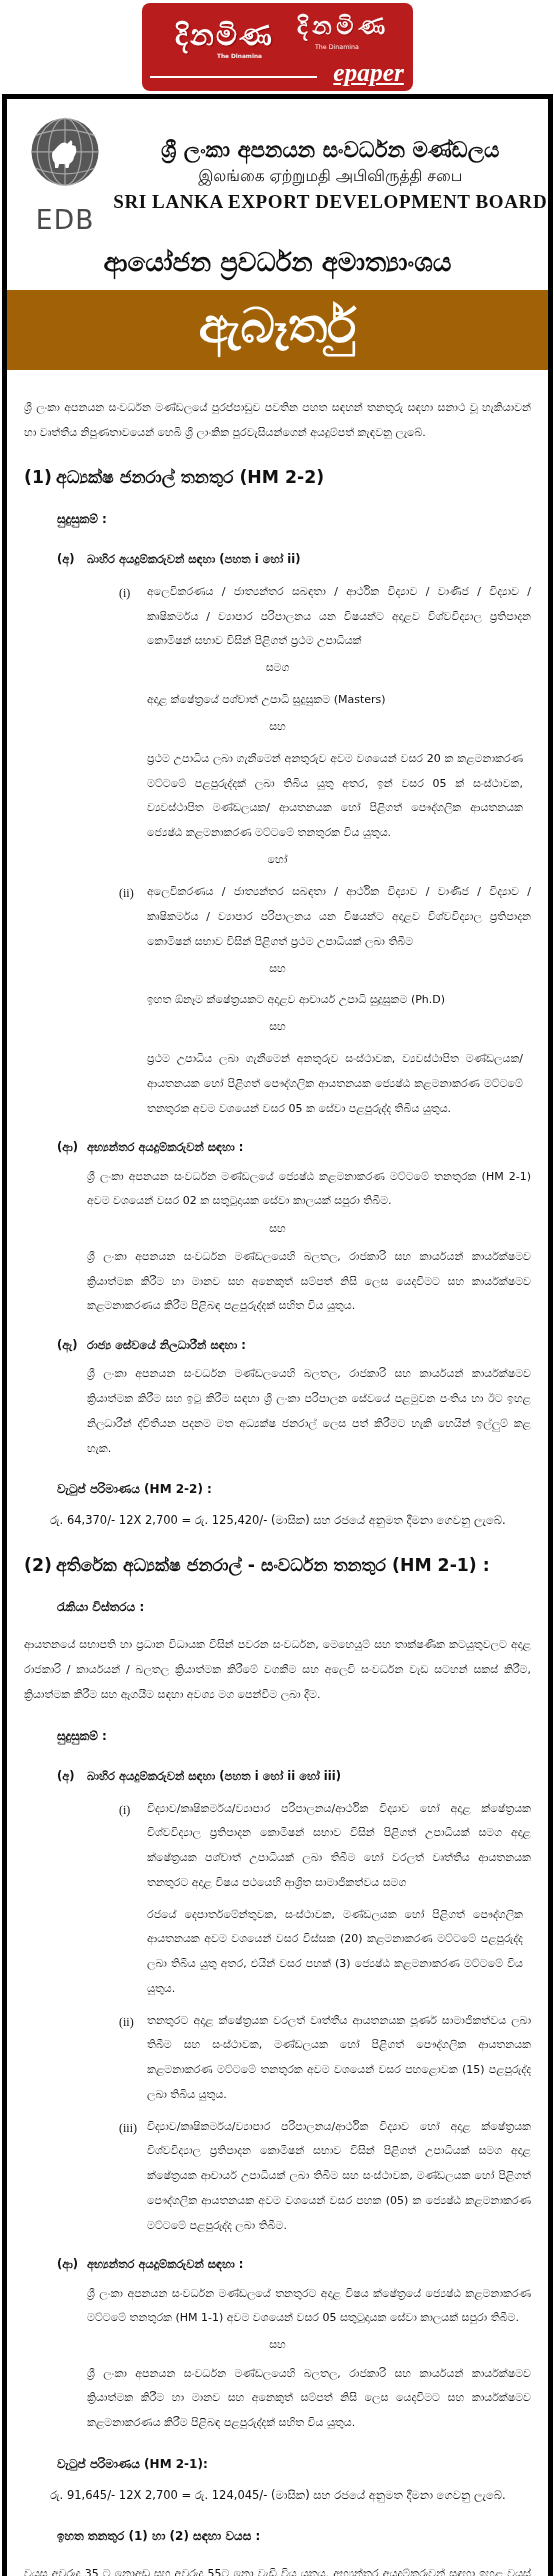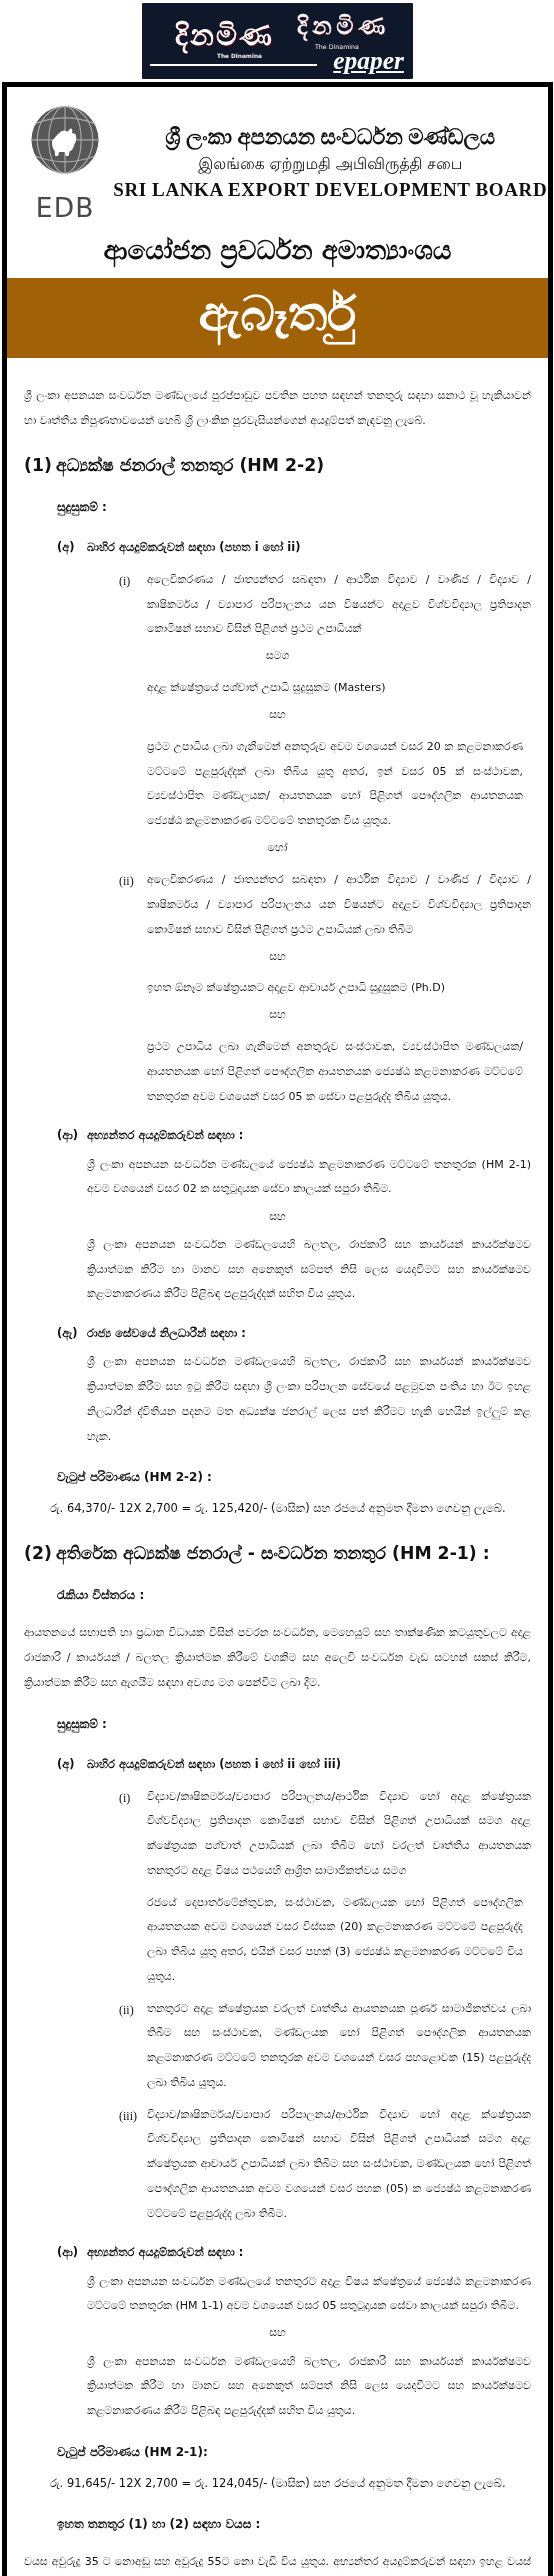--- a/index.html
+++ b/index.html
@@ -4,24 +4,24 @@
 <style>
   html,body{margin:0;padding:0;}
   body{
     width:555px;
     background:#ffffff;
     font-family:"DejaVu Sans","Liberation Sans",sans-serif;
     color:#111;
   }
   
   .masthead{
-    width:271px;height:76px;
+    width:271px;height:88px;
     margin:2.9px auto 3.5px;
-    background:#0f172a;
-    border-radius:1px;
+    background:#b91c1c;
+    border-radius:8px;
     position:relative;
     color:#fff;
     overflow:hidden;
   }
   .brand-left{
     position:absolute;left:33px;top:15px;
     font-size:29px;font-weight:bold;
     text-shadow:1.2px 1.2px 1.2px rgba(120,0,0,.65);
     letter-spacing:2.3px;
   }
@@ -59,21 +59,21 @@
   .org-header{
     display:flex;align-items:center;
     padding:9.2px 15px 2.3px 15px;
   }
   .edb-logo{width:87px;text-align:center;flex:none;}
   .edb-acronym{
     font-size:26.5px;font-weight:normal;color:#4a4a4a;
     letter-spacing:1.2px;line-height:1;margin-top:15px;
   }
   .org-names{flex:1;text-align:center;padding:0 4.6px;}
-  .org-si{font-size:21.4px;font-weight:bold;line-height:1.3;font-family:Liberation Serif, serif;}
+  .org-si{font-size:21.4px;font-weight:bold;line-height:1.3;}
   .org-ta{font-size:15.6px;line-height:1.4;margin-top:2.3px;}
   .org-en{
     font-family:"Liberation Serif",serif;
     font-size:19px;font-weight:bold;letter-spacing:0.6px;
     margin-top:3.5px;white-space:nowrap;
   }
   .emblem{width:68px;flex:none;text-align:center;}
   .ministry{
     text-align:center;font-size:26px;font-weight:bold;
     padding:4.6px 0 11.5px;

